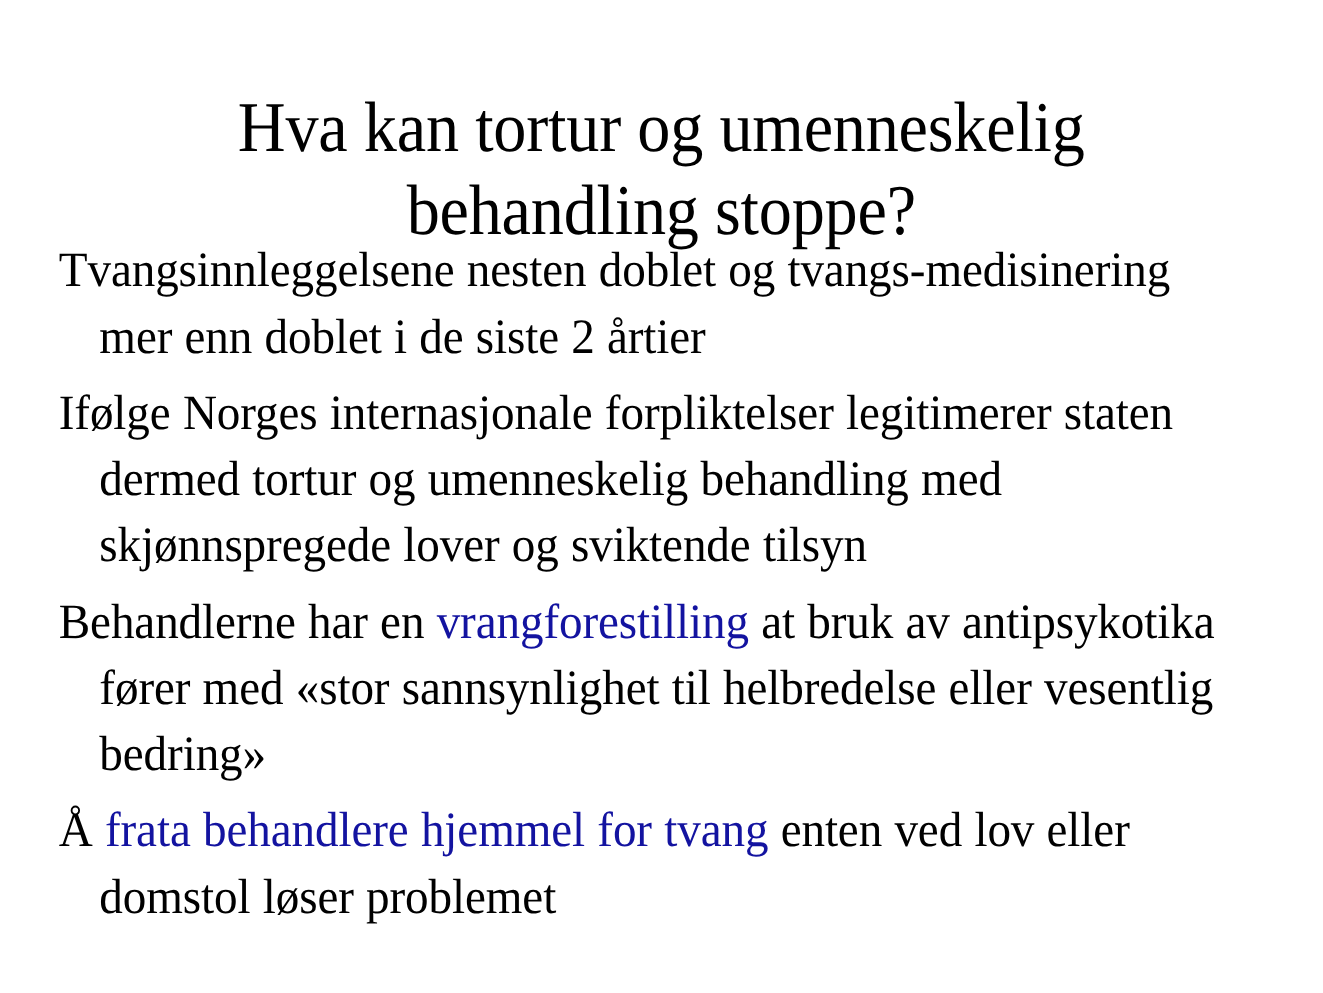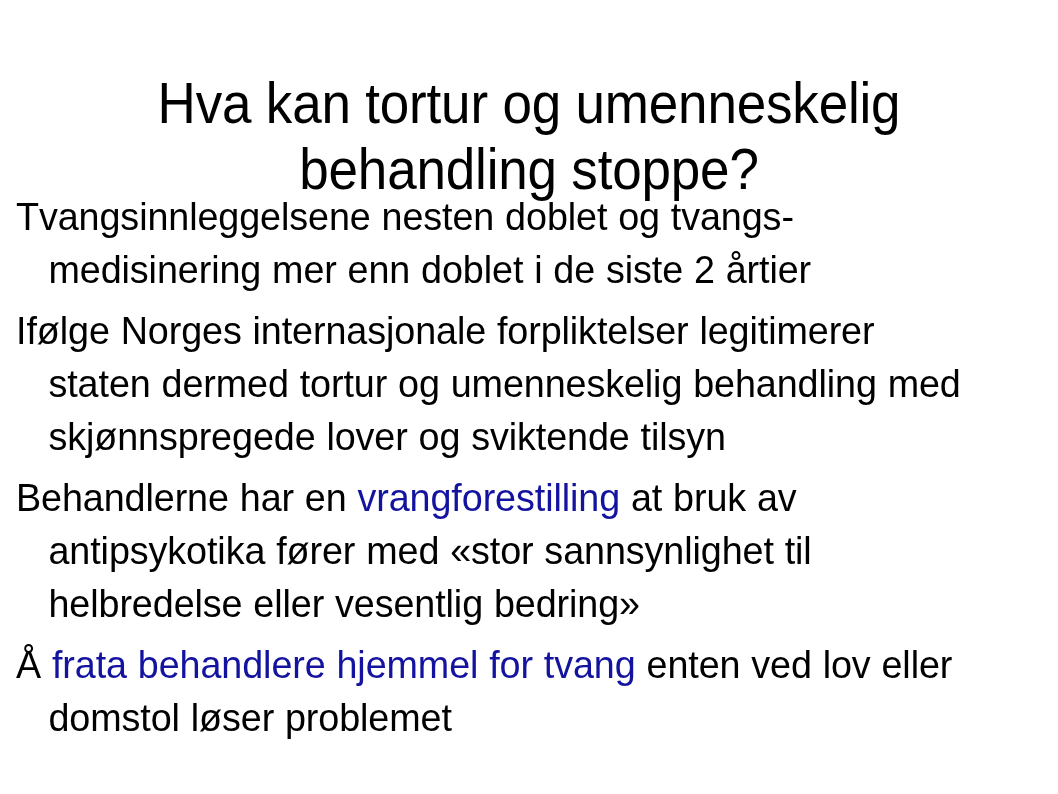--- a/index.html
+++ b/index.html
@@ -12,20 +12,21 @@
     font-family: "Liberation Sans Narrow", "Liberation Sans", "DejaVu Sans Condensed", sans-serif;
     -webkit-font-smoothing: antialiased;
   }
   .slide {
     position: relative;
     width: 1006px;
     height: 794px;
     background: #ffffff;
     overflow: hidden;
     box-sizing: border-box;
+    font-family: Liberation Serif, serif;
   }
 
   
   .slide-title {
     position: absolute;
     left: 0;
     top: 32px;
     width: 1058px;
     text-align: center;
     color: #000000;
@@ -35,21 +36,21 @@
     letter-spacing: -0.2px;
     font-stretch: condensed;
     transform: scaleX(0.93);
     transform-origin: 50% 0;
     white-space: pre-line;
   }
 
   
   .body-block {
     position: absolute;
-    left: 16px;
+    left: 47px;
     top: 190px;
     width: 1000px;
   }
   .para {
     color: #000000;
     font-size: 39.5px;
     line-height: 53px;
     font-weight: 400;
     letter-spacing: -0.1px;
     margin: 0 0 8px 0;

